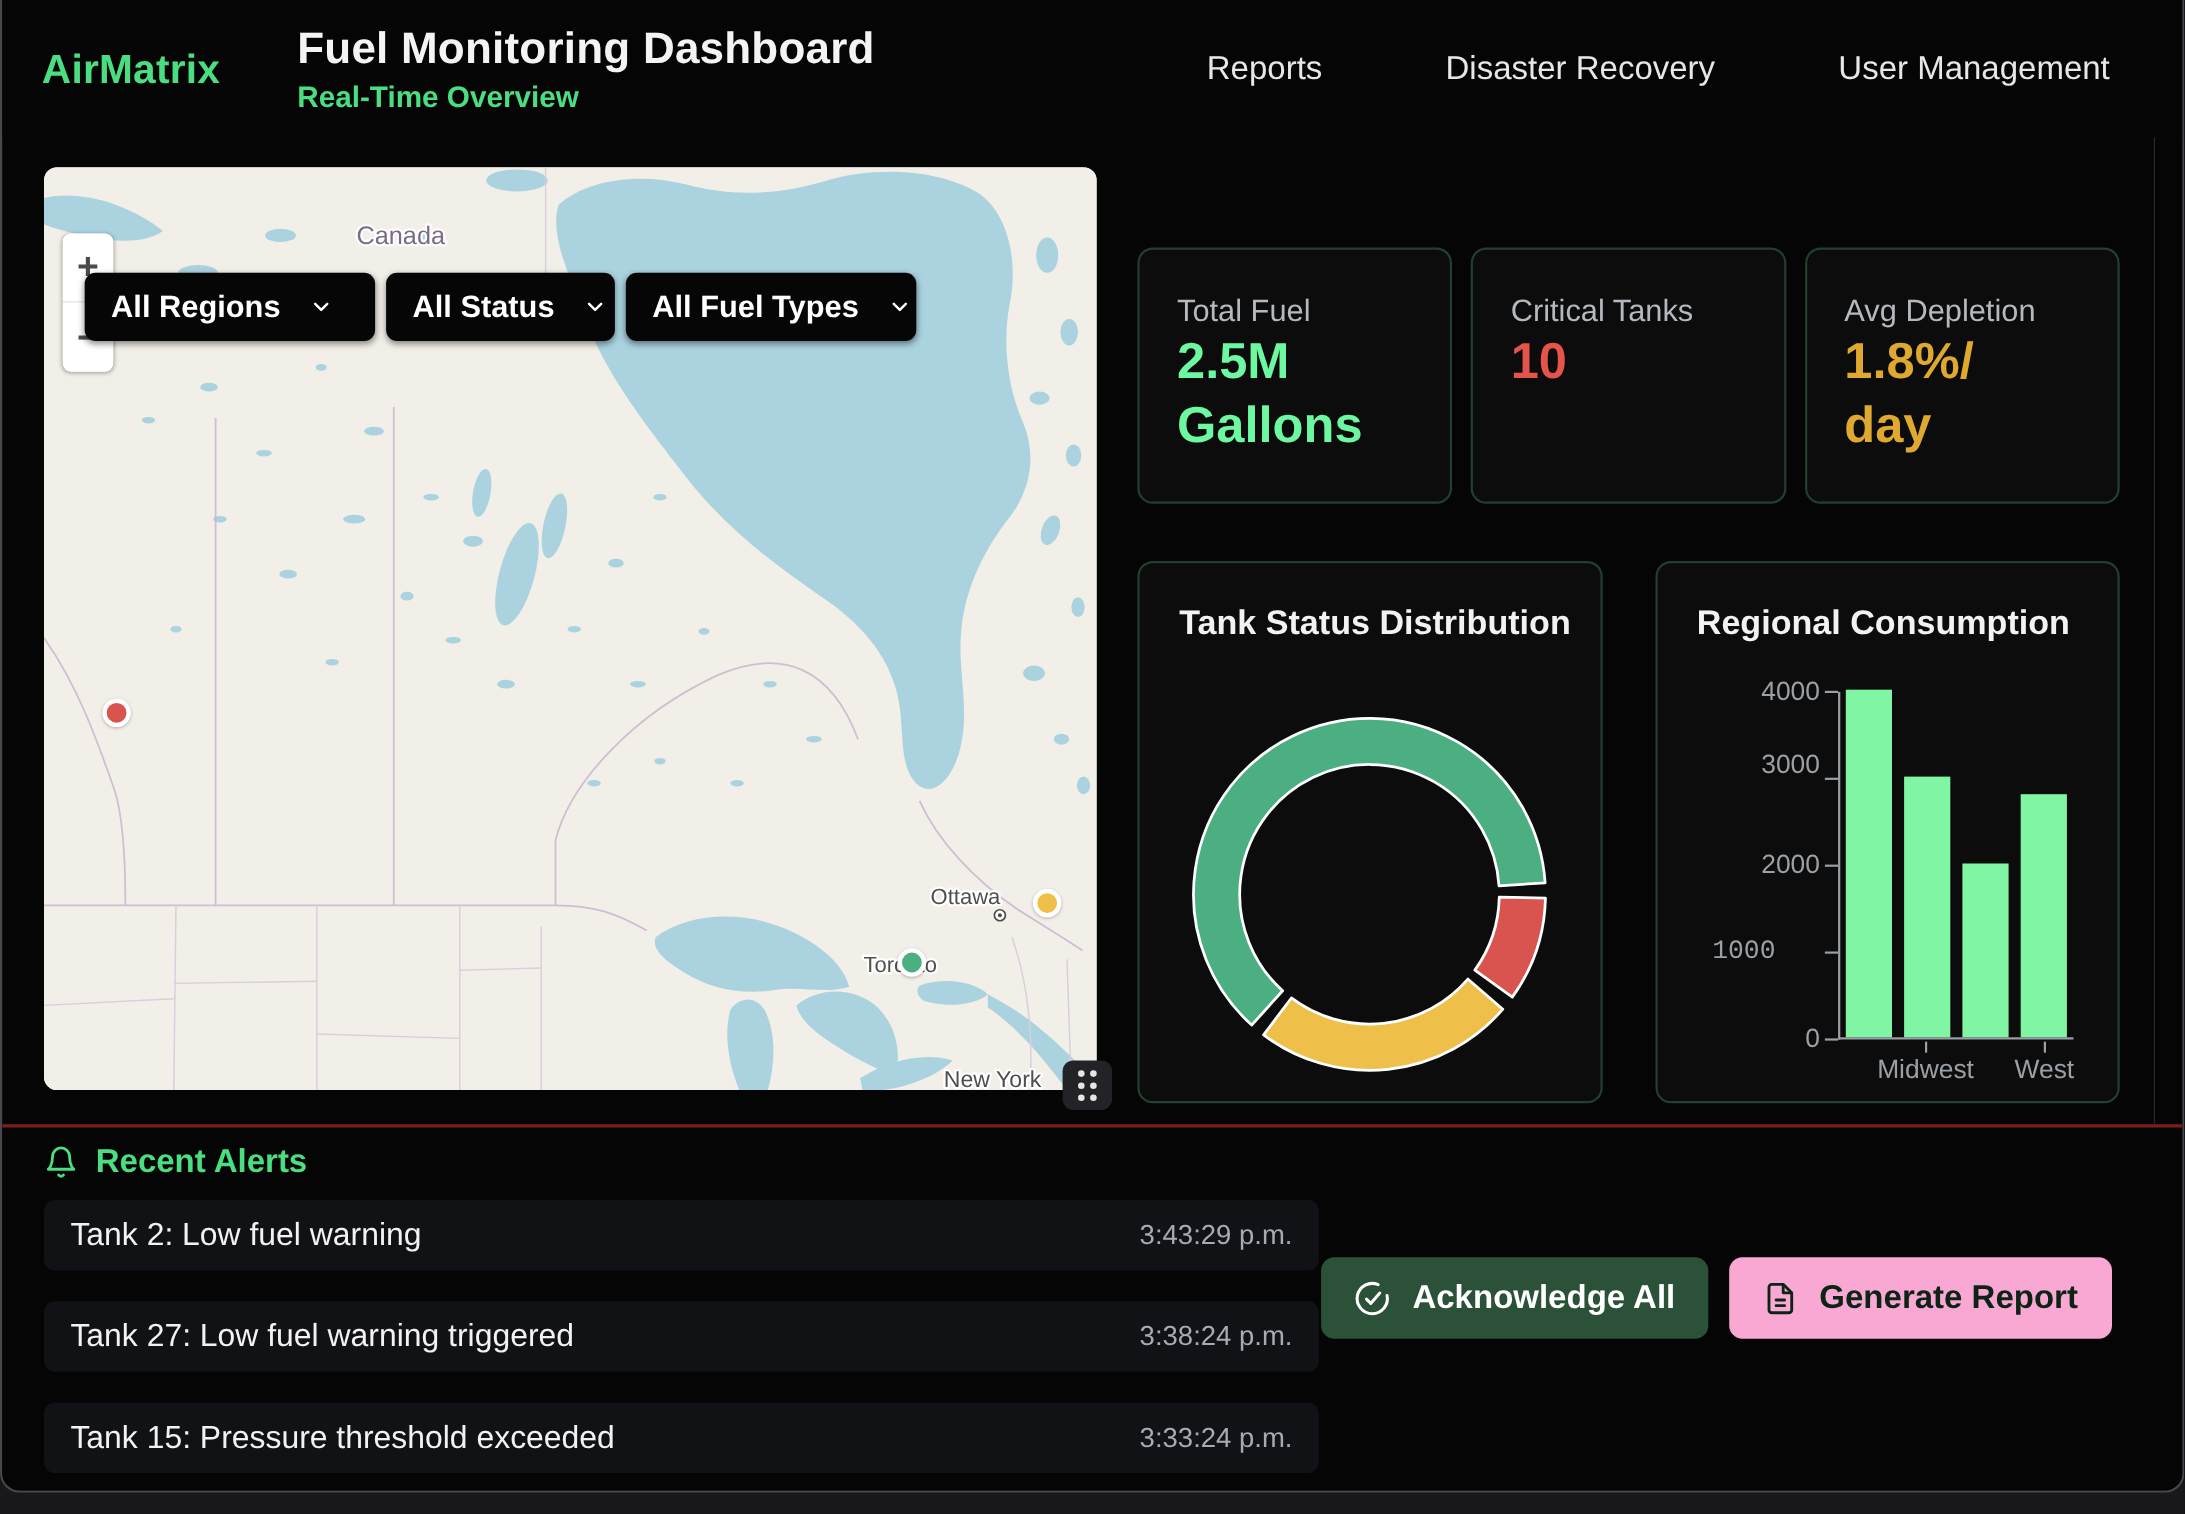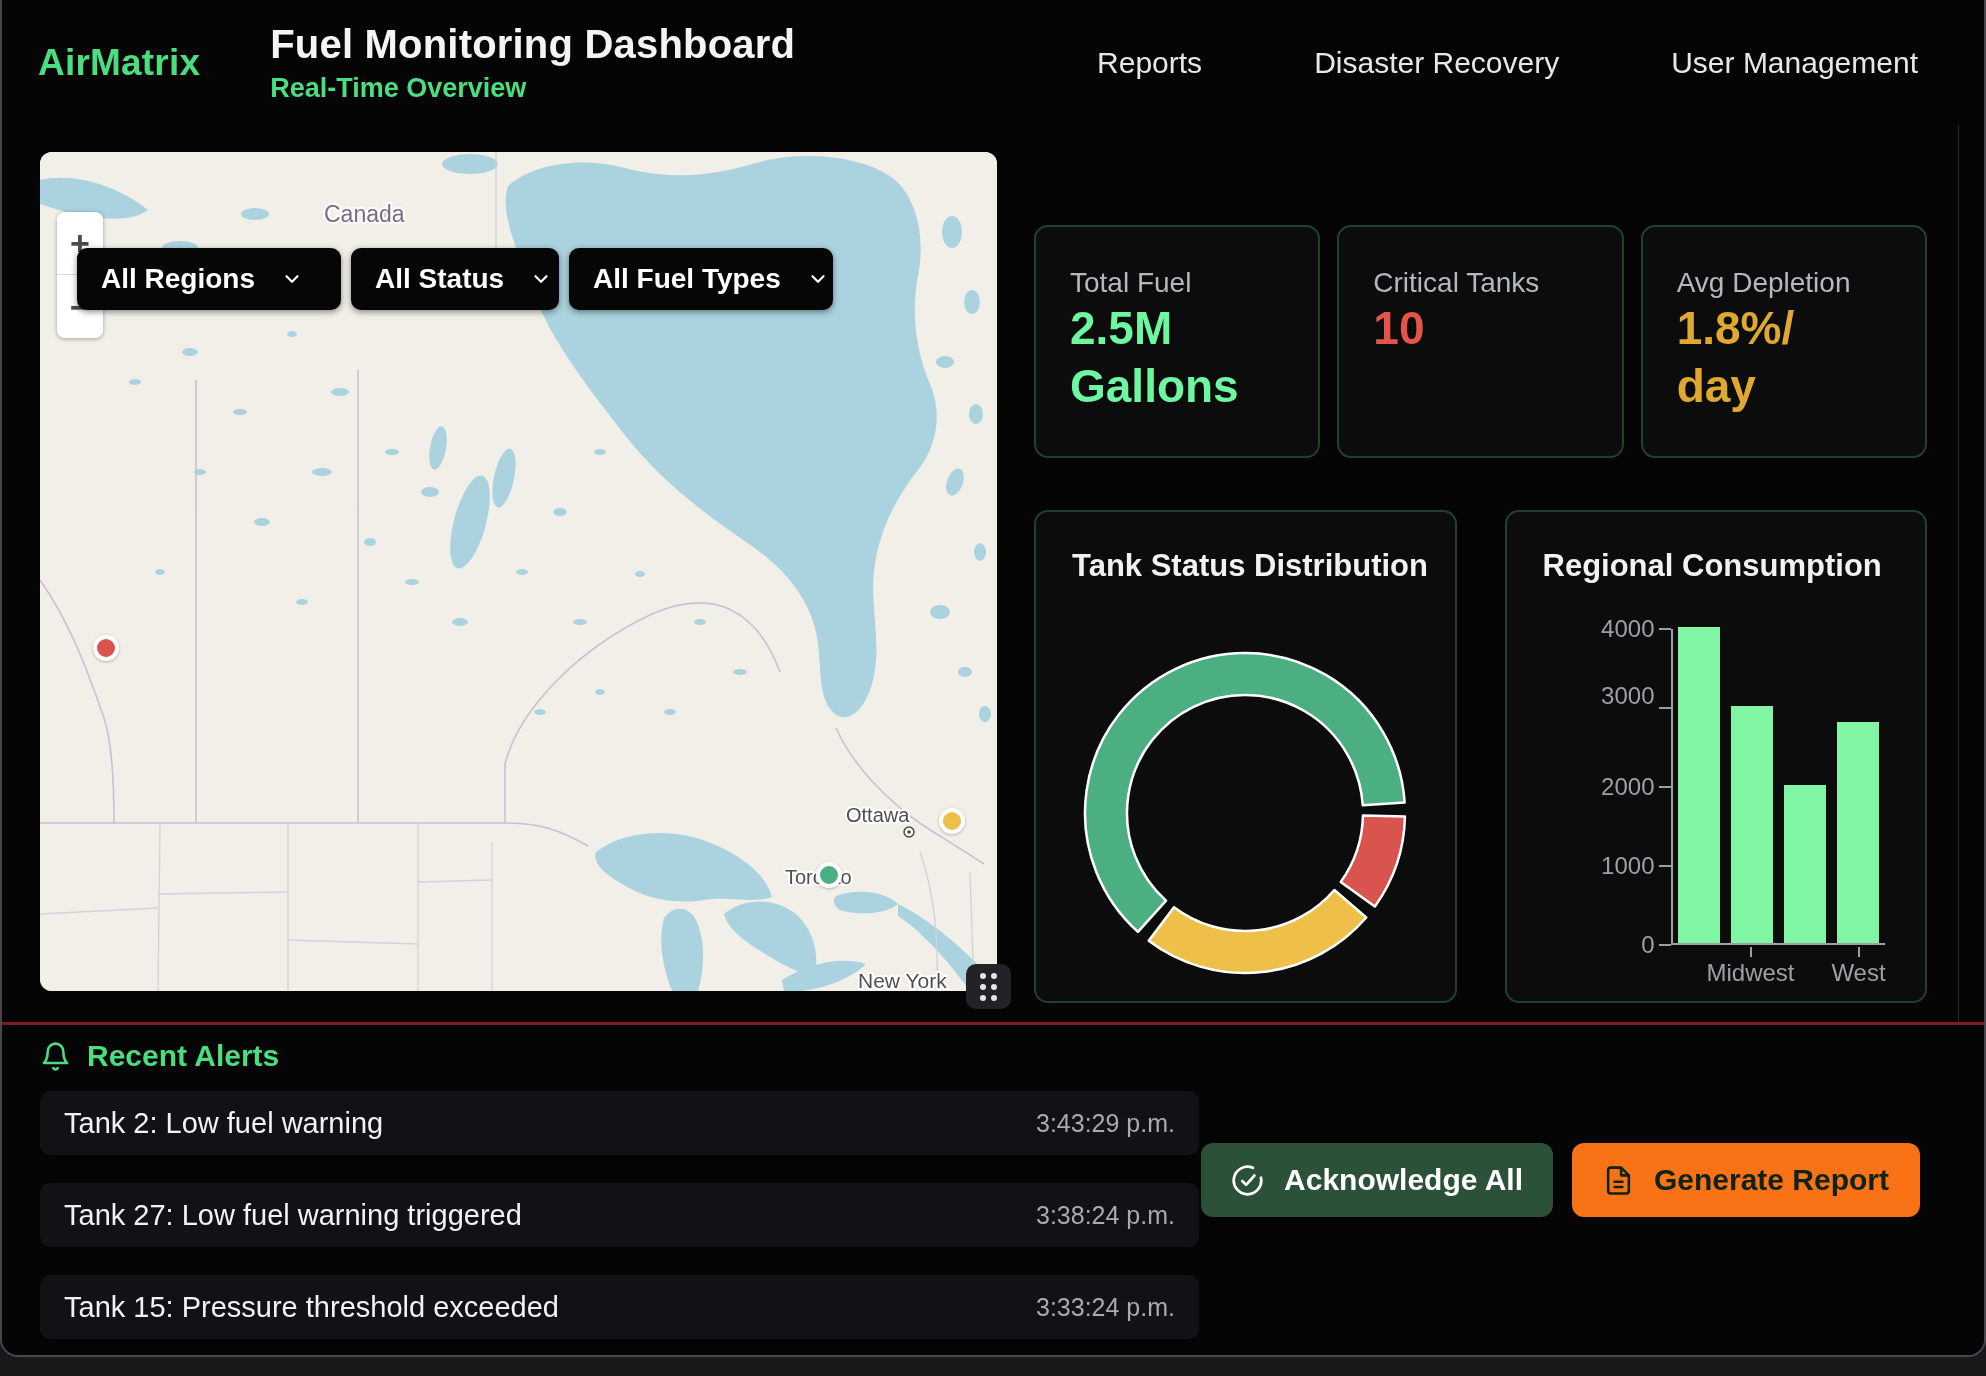--- a/index.html
+++ b/index.html
@@ -69,21 +69,21 @@
   .alerts-head .a-title{font-size:30px;font-weight:800;color:#4ade80;}
   .alert-rows{margin-top:14px;width:1159px;}
   .alert-row{width:100%;height:64px;background:#111216;border-radius:10px;margin-bottom:28px;
              display:flex;align-items:center;justify-content:space-between;padding:0 24px;cursor:pointer;}
   .alert-msg{font-size:29px;color:#f2f2f3;}
   .alert-time{font-size:25px;color:#a6abb3;}
   .btn{position:absolute;height:74px;border:none;border-radius:12px;display:flex;align-items:center;
        justify-content:center;gap:20px;cursor:pointer;}
   .btn-ack{left:1199px;top:118px;width:352px;background:#2b5138;color:#fff;}
   .btn-ack span{font-size:30px;font-weight:700;color:#fff;}
-  .btn-gen{left:1570px;top:118px;width:348px;background:#f97316;color:#0c2315;}
+  .btn-gen{left:1570px;top:118px;width:348px;background:#f9a8d4;color:#0c2315;}
   .btn-gen span{font-size:30px;font-weight:800;color:#0c2315;}
 </style>
 </head>
 <body>
 
 <div class="page">
   <div class="app">
     <div class="edge-divider"></div>
 
     <header>
@@ -260,21 +260,21 @@
           <h2>Regional Consumption</h2>
           <div class="bar-area" id="bar-area">
               <div class="bar-axis" style="border-color: rgb(154, 160, 166);">
                 <div class="bar" style="height: 316px; background: rgb(128, 245, 163);"></div>
                 <div class="bar" style="height: 237px; background: rgb(128, 245, 163);"></div>
                 <div class="bar" style="height: 158px; background: rgb(128, 245, 163);"></div>
                 <div class="bar" style="height: 221px; background: rgb(128, 245, 163);"></div>
               </div>
               <div class="tick-label" style="left: 50px; top: 419px; width: 98px; text-align: right;">0</div>
               <div class="tick-dash" style="left: 152px; top: 432px; width: 12px; height: 2px;"></div>
-              <div class="tick-label" style="left: 50px; top: 340px; width: 98px; text-align: right;">1000</div>
+              <div class="tick-label" style="left: 50px; top: 340px; width: 98px;  font-family: Liberation Mono, monospace;">1000</div>
               <div class="tick-dash" style="left: 152px; top: 353px; width: 12px; height: 2px;"></div>
               <div class="tick-label" style="left: 50px; top: 261px; width: 98px; text-align: right;">2000</div>
               <div class="tick-dash" style="left: 152px; top: 274px; width: 12px; height: 2px;"></div>
               <div class="tick-label" style="left: 50px; top: 170px; width: 98px; text-align: right;">3000</div>
               <div class="tick-dash" style="left: 152px; top: 195px; width: 12px; height: 2px;"></div>
               <div class="tick-label" style="left: 50px; top: 103px; width: 98px; text-align: right;">4000</div>
               <div class="tick-dash" style="left: 152px; top: 116px; width: 12px; height: 2px;"></div>
               <div class="tick-label" style="left: 174px; top: 447px; width: 140px; text-align: center;">Midwest</div>
               <div class="tick-dash" style="left: 243px; top: 435px; width: 2px; height: 10px;"></div>
               <div class="tick-label" style="left: 282px; top: 447px; width: 140px; text-align: center;">West</div>

